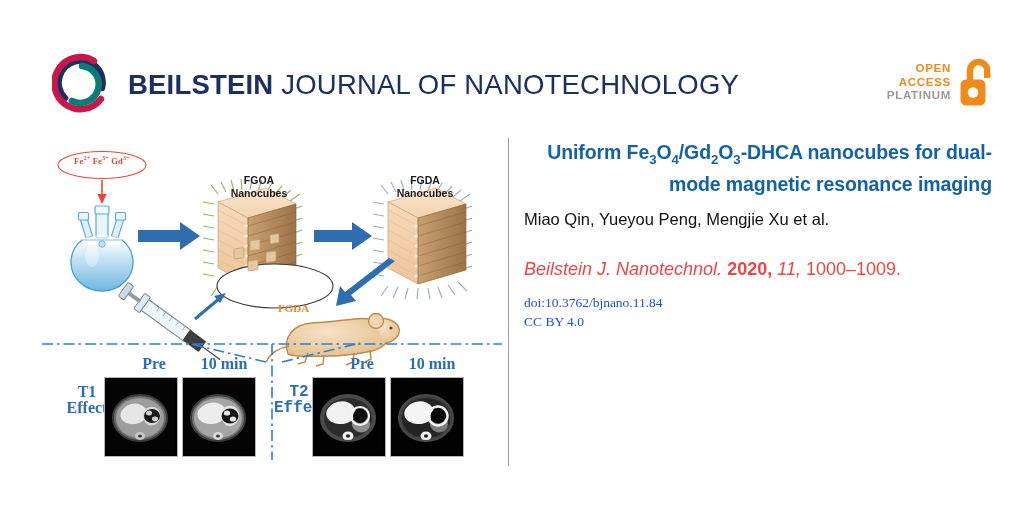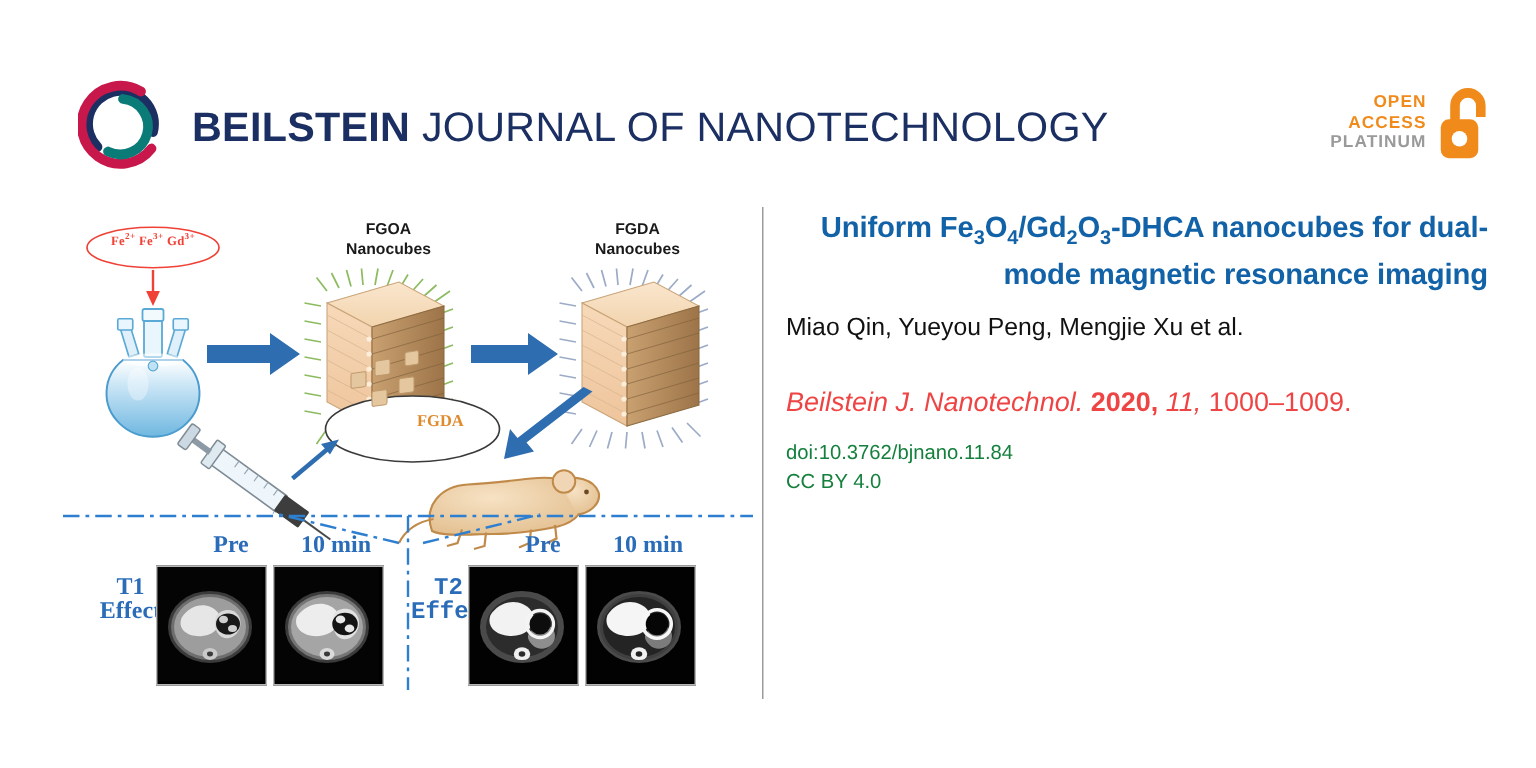--- a/index.html
+++ b/index.html
@@ -42,27 +42,27 @@
   .meta-title{
     color:#1262a8;font-weight:bold;font-size:19.5px;line-height:24px;
     letter-spacing:-.1px;margin:0 0 13px 0;text-align:right;
   }
   .meta-title sub{font-size:.68em;}
   .meta-authors{color:#111;font-size:16.5px;line-height:21px;margin:0 0 30px 0;}
   .meta-cite{color:#ef4444;font-size:18px;line-height:18px;margin:0 0 15px 0;font-style:italic;}
   .meta-cite .yr{font-style:normal;font-weight:bold;}
   .meta-cite .vol{font-style:italic;}
   .meta-cite .pages{font-style:normal;}
-  .meta-doi{color:#15803d;font-size:13.5px;line-height:19px;}
+  .meta-doi{color:#1d4ed8;font-size:13.5px;line-height:19px;font-family:Liberation Serif, serif;}
 
   
   .abstract{position:absolute;left:42px;top:134px;width:460px;height:336px;}
   .abs-svg{position:absolute;left:0;top:0;}
 
-  .lbl{position:absolute;font-family:"Liberation Sans", sans-serif;}
+  .lbl{position:absolute;font-family:"Liberation Sans", sans-serif;margin-top:27px;}
   .lbl-cube{
     font-size:10.5px;font-weight:bold;color:#1a1a1a;line-height:13px;text-align:center;
   }
   .lbl-fgoa{left:172px;top:13px;width:90px;}
   .lbl-fgda{left:338px;top:13px;width:90px;}
   .lbl-fgda-ell{
     left:236px;top:141px;width:60px;font-size:11px;font-weight:bold;color:#e08a2e;
     text-align:left;font-family:"Liberation Serif", serif;
   }
   .ionlbl{

